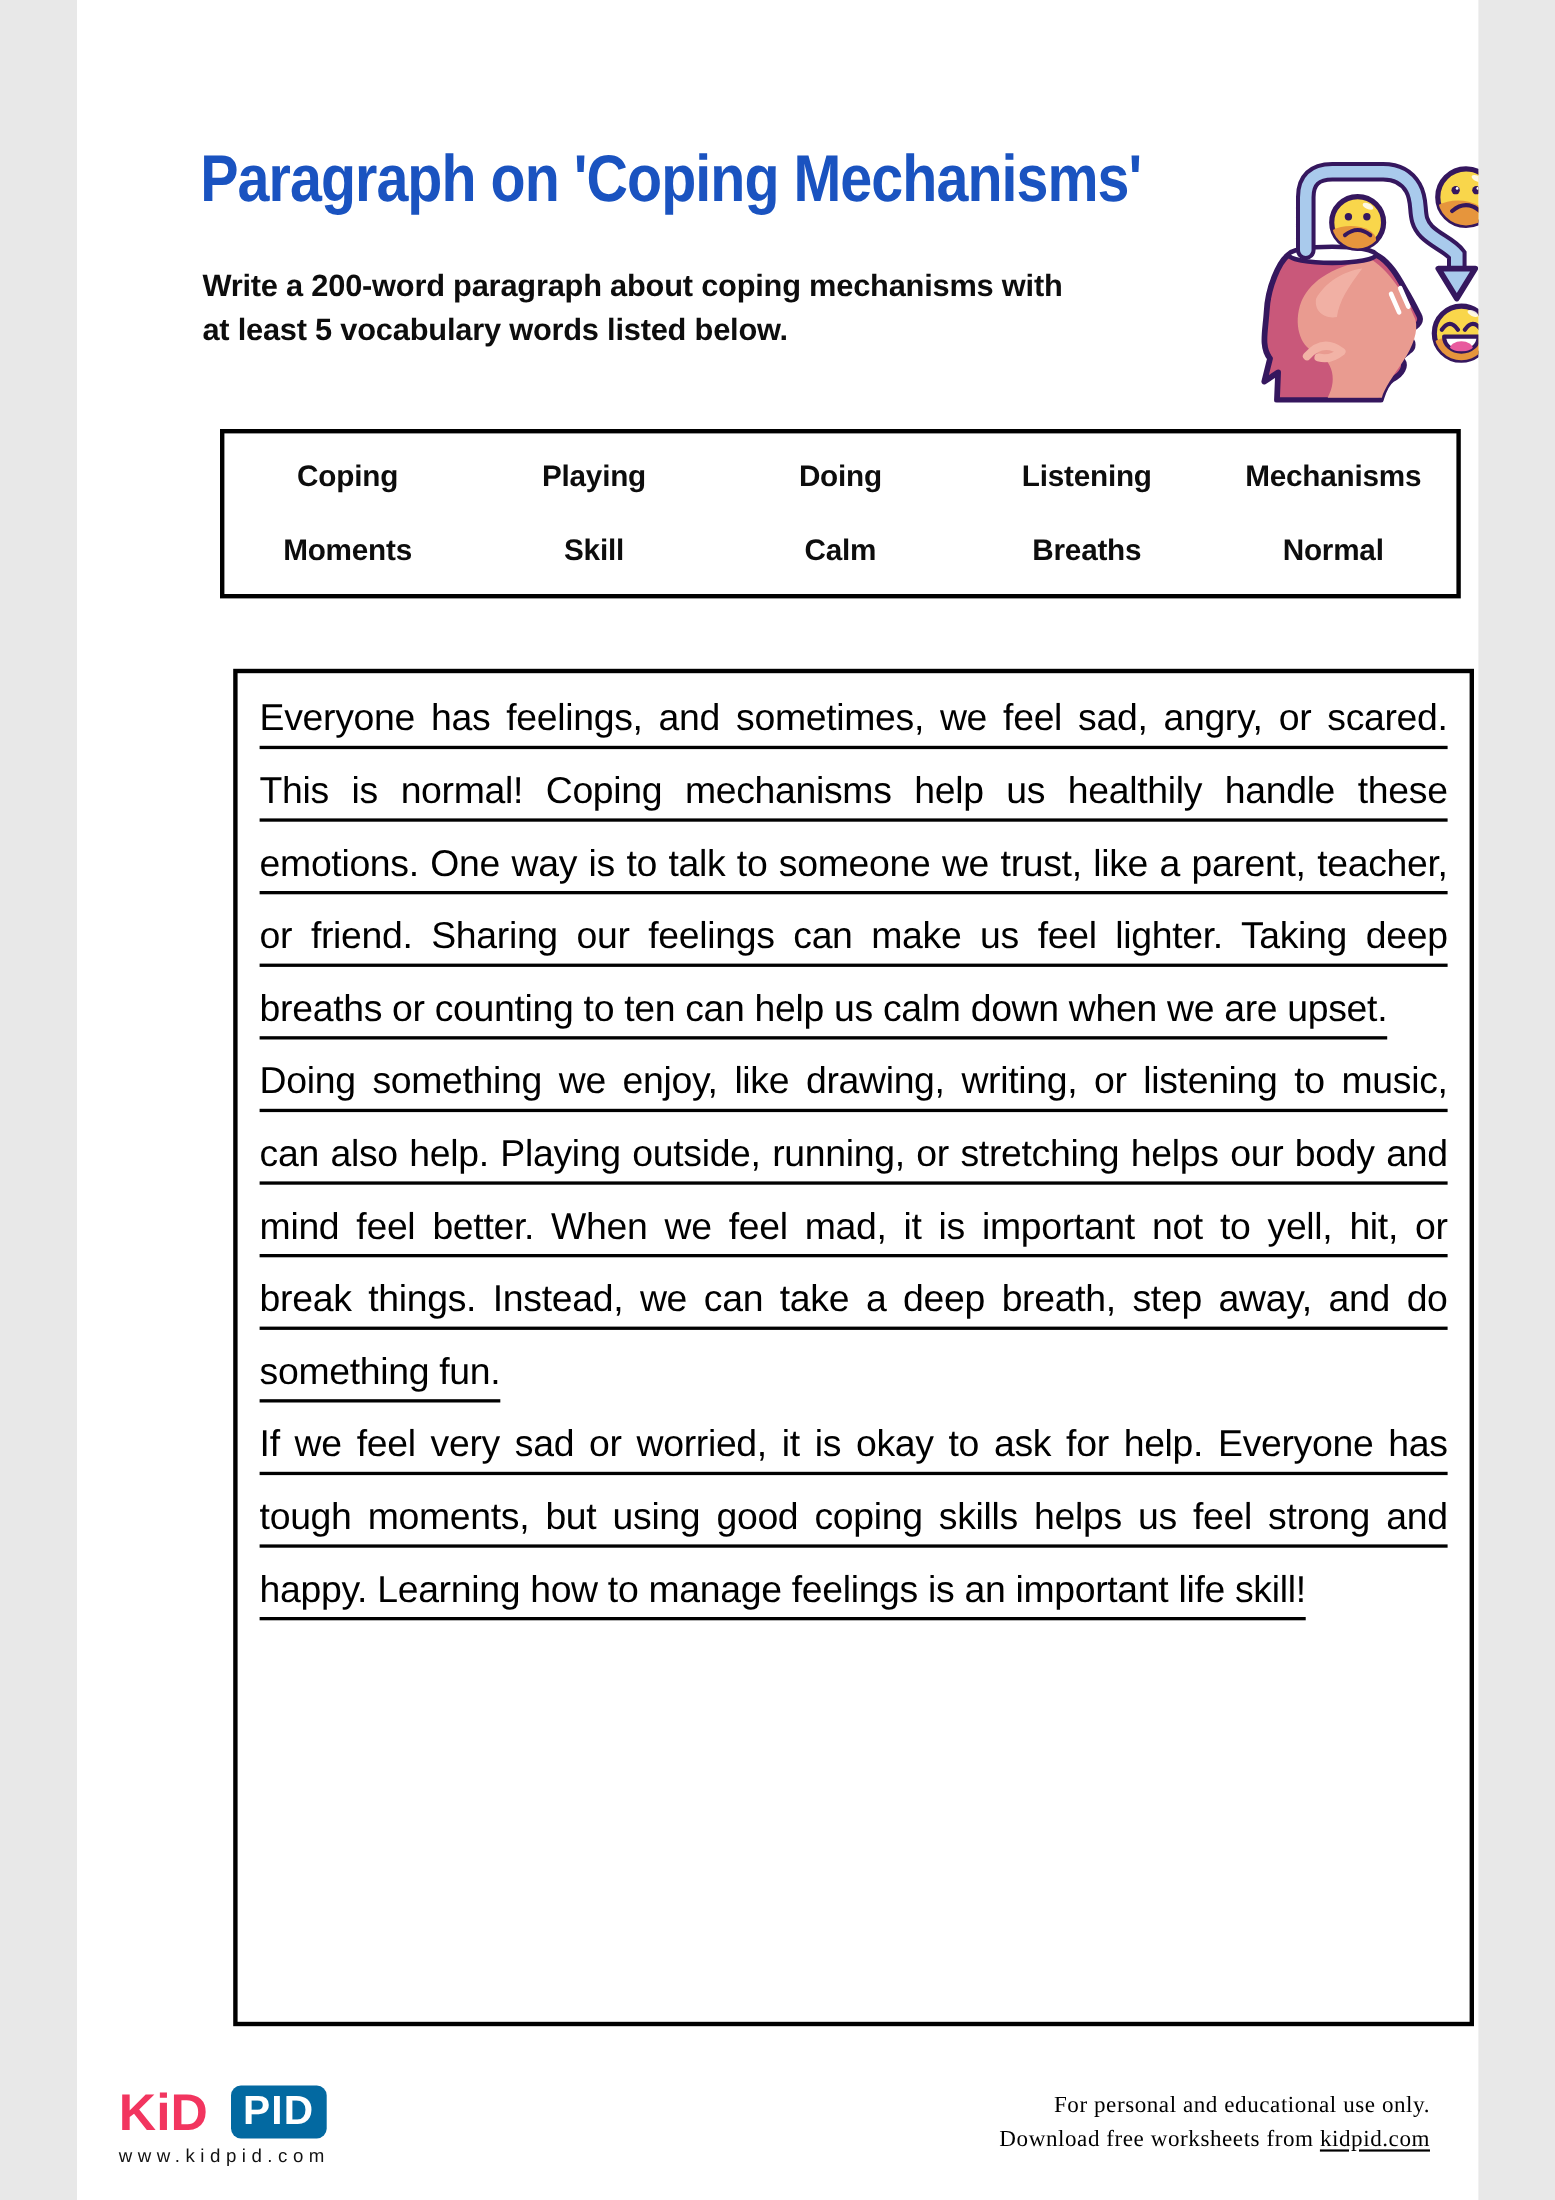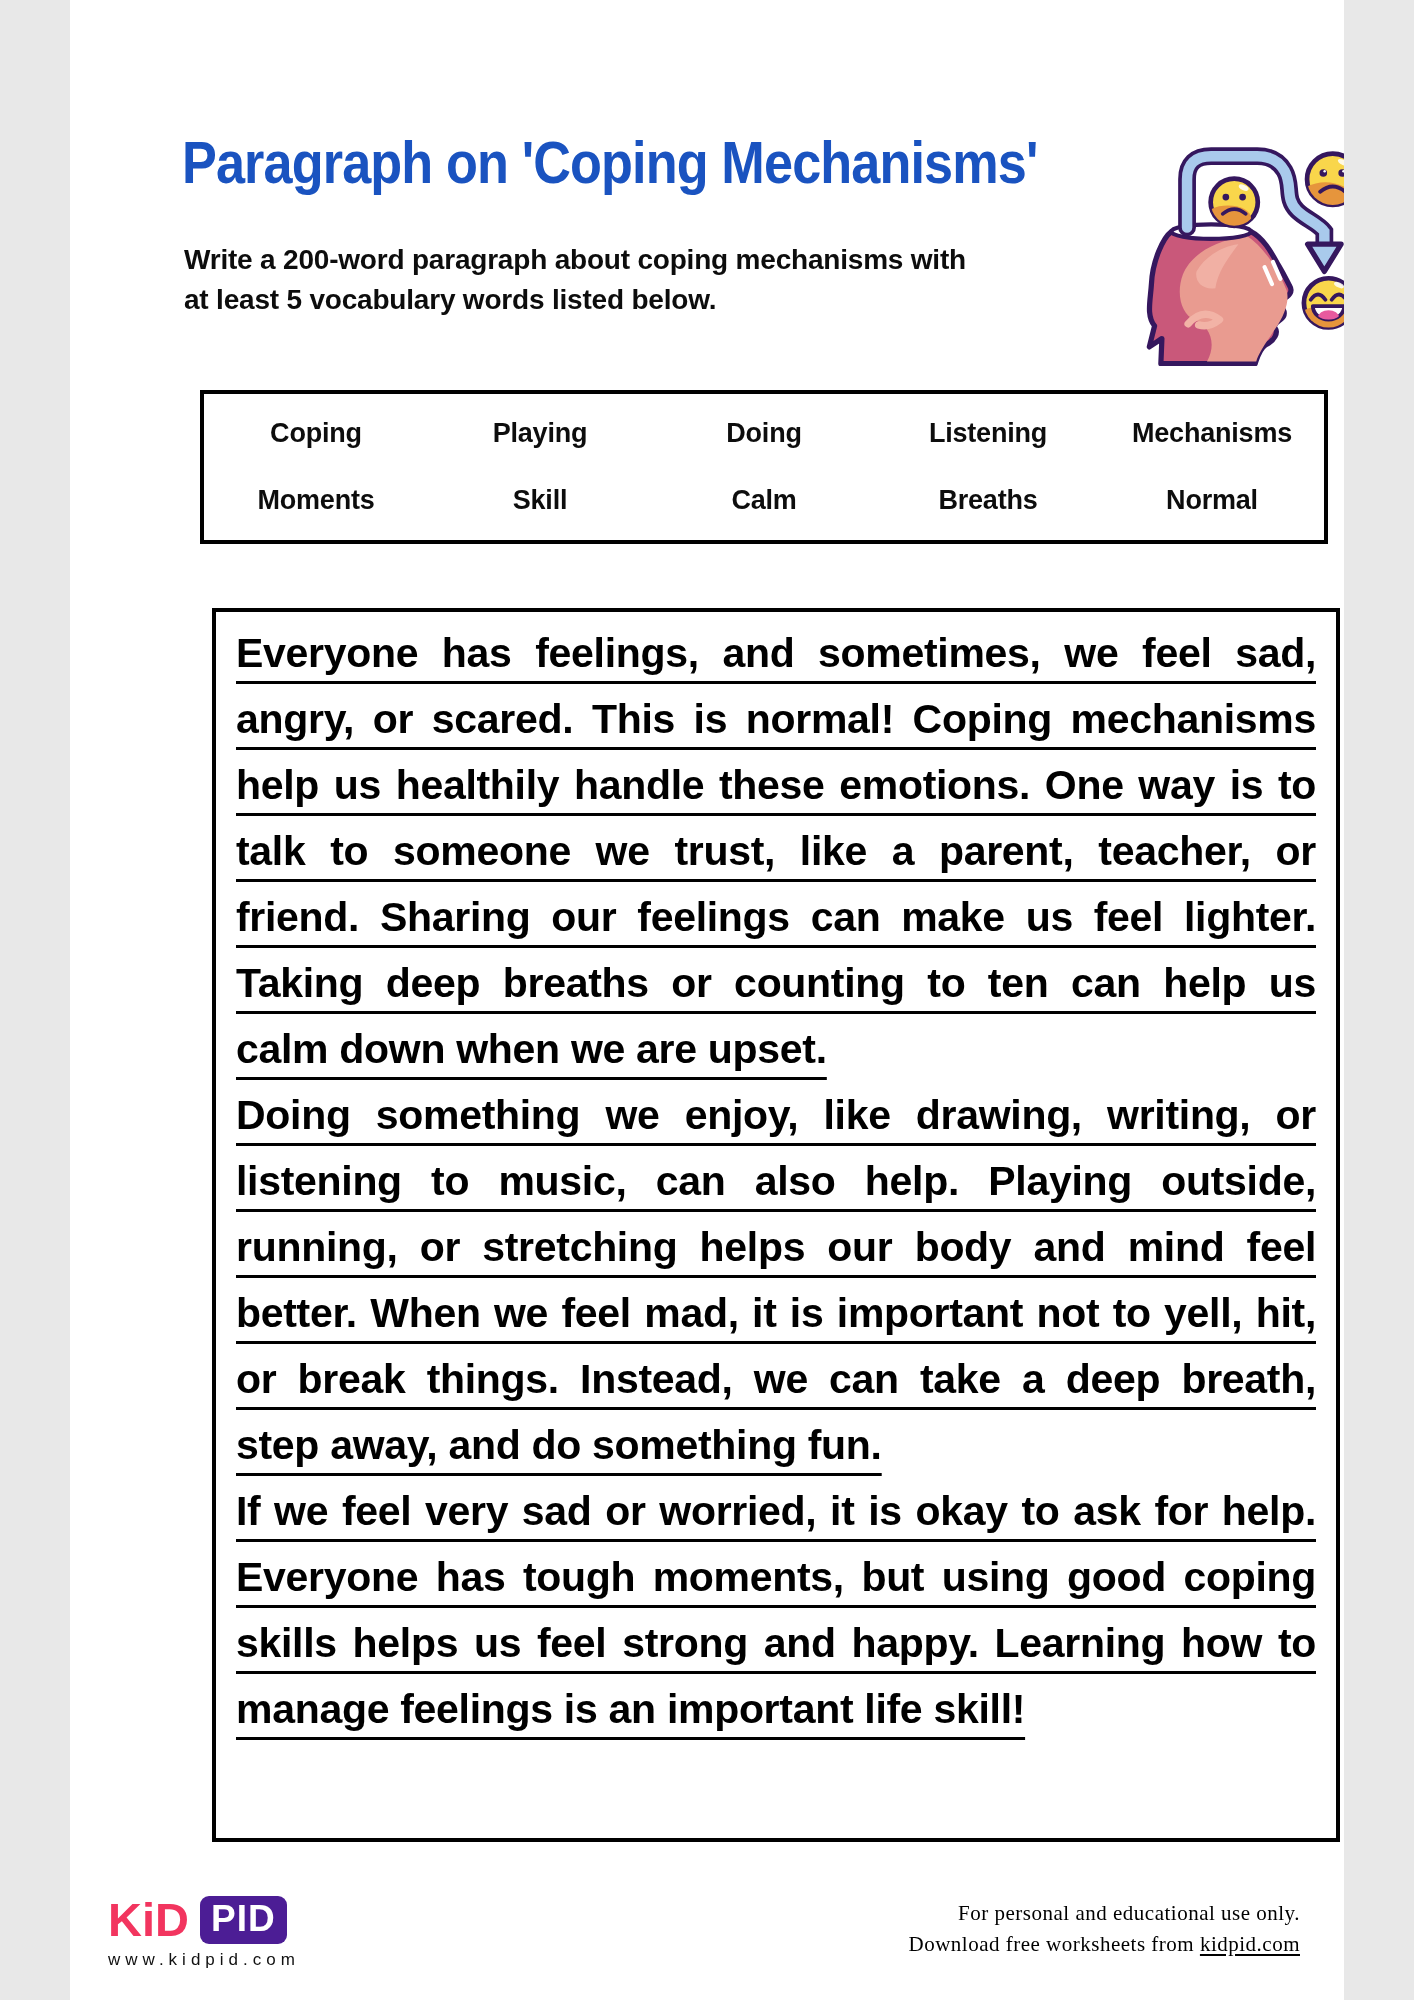--- a/index.html
+++ b/index.html
@@ -35,36 +35,36 @@
   }
   .vocab span{font-size:27px;font-weight:700;color:#0d0d0d;letter-spacing:-0.2px;}
   
   .essay{
     position:absolute;left:142px;top:608px;width:1128px;height:1234px;
     border:4px solid #000;box-sizing:border-box;
     padding:8px 20px 0 20px;overflow:hidden;
   }
   .essay p{
     margin:0;
-    font-size:41px;font-weight:700;color:#000;
+    font-size:34px;font-weight:400;color:#000;
     line-height:66px;
     text-align:justify;
     letter-spacing:-0.3px;
     text-decoration-line:underline;
     text-decoration-thickness:3px;
     text-underline-offset:14px;
     text-decoration-color:#000;
   }
   
   .logo{position:absolute;left:38px;top:1892px;display:flex;align-items:center;text-align:right;}
   .logo-kid{font-size:47px;font-weight:900;color:#F2355F;letter-spacing:0;}
   .logo-pid{
-    display:inline-block;background:#4c1d95;color:#ffffff;
+    display:inline-block;background:#0369a1;color:#ffffff;
     font-size:37px;font-weight:900;letter-spacing:1px;
-    padding:2px 11px 4px;border-radius:9px;margin-left:11px;
+    padding:2px 11px 4px;border-radius:9px;margin-left:21px;
   }
   .site{
     position:absolute;left:38px;top:1950px;
     font-size:17px;letter-spacing:5px;color:#111;font-weight:400;
   }
   .terms{
     position:absolute;right:44px;top:1898px;
     text-align:right;
     font-family:"Liberation Serif",serif;
     font-size:21px;color:#000;line-height:31px;letter-spacing:0.5px;

